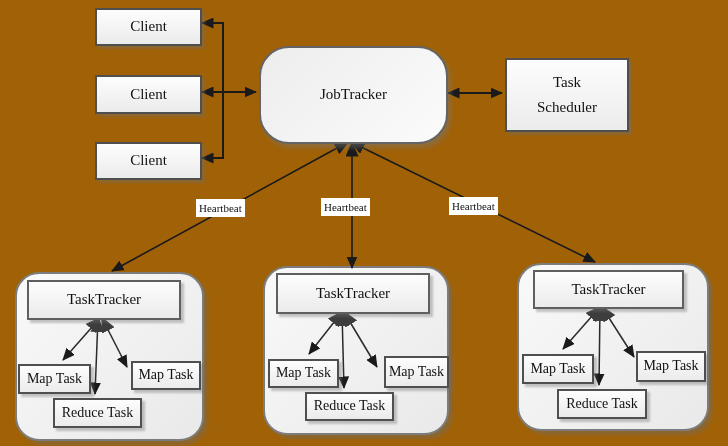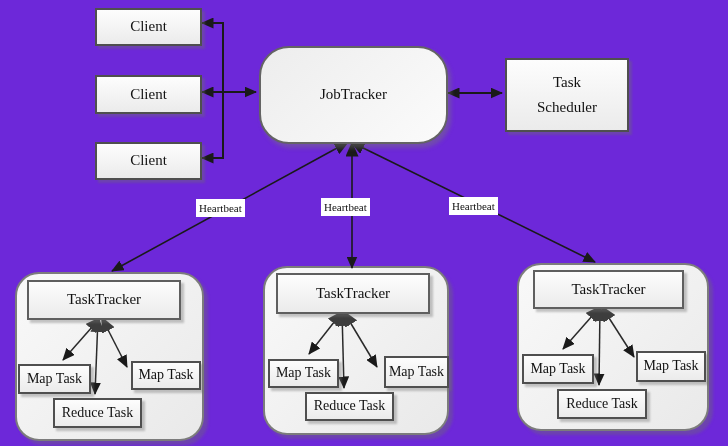--- a/index.html
+++ b/index.html
@@ -1,17 +1,17 @@
 <!DOCTYPE html>
 <html><head>
 <meta charset="utf-8">
 <style>
   html,body{margin:0;padding:0;background:#fff;}
   .stage{
-    position:relative;width:728px;height:446px;background:#6d28d9;overflow:hidden;
+    position:relative;width:728px;height:446px;background:#a16207;overflow:hidden;
     font-family:"Liberation Serif","DejaVu Serif",serif;color:#111;
   }
   .stage svg{position:absolute;left:0;top:0;z-index:2;}
   .box{
     position:absolute;display:flex;align-items:center;justify-content:center;
     text-align:center;background:linear-gradient(180deg,#fdfdfd 0%,#ebebeb 100%);
     border:2px solid #4f4f4f;box-shadow:3px 3px 2px rgba(110,110,110,.38);
     z-index:3;font-size:15px;line-height:1.15;
   }
   .tt-container{

